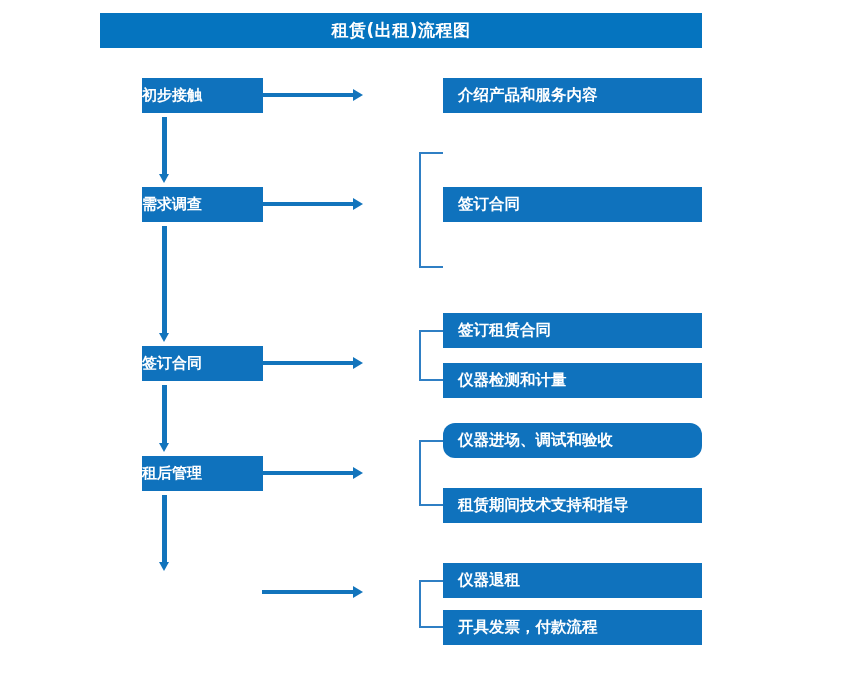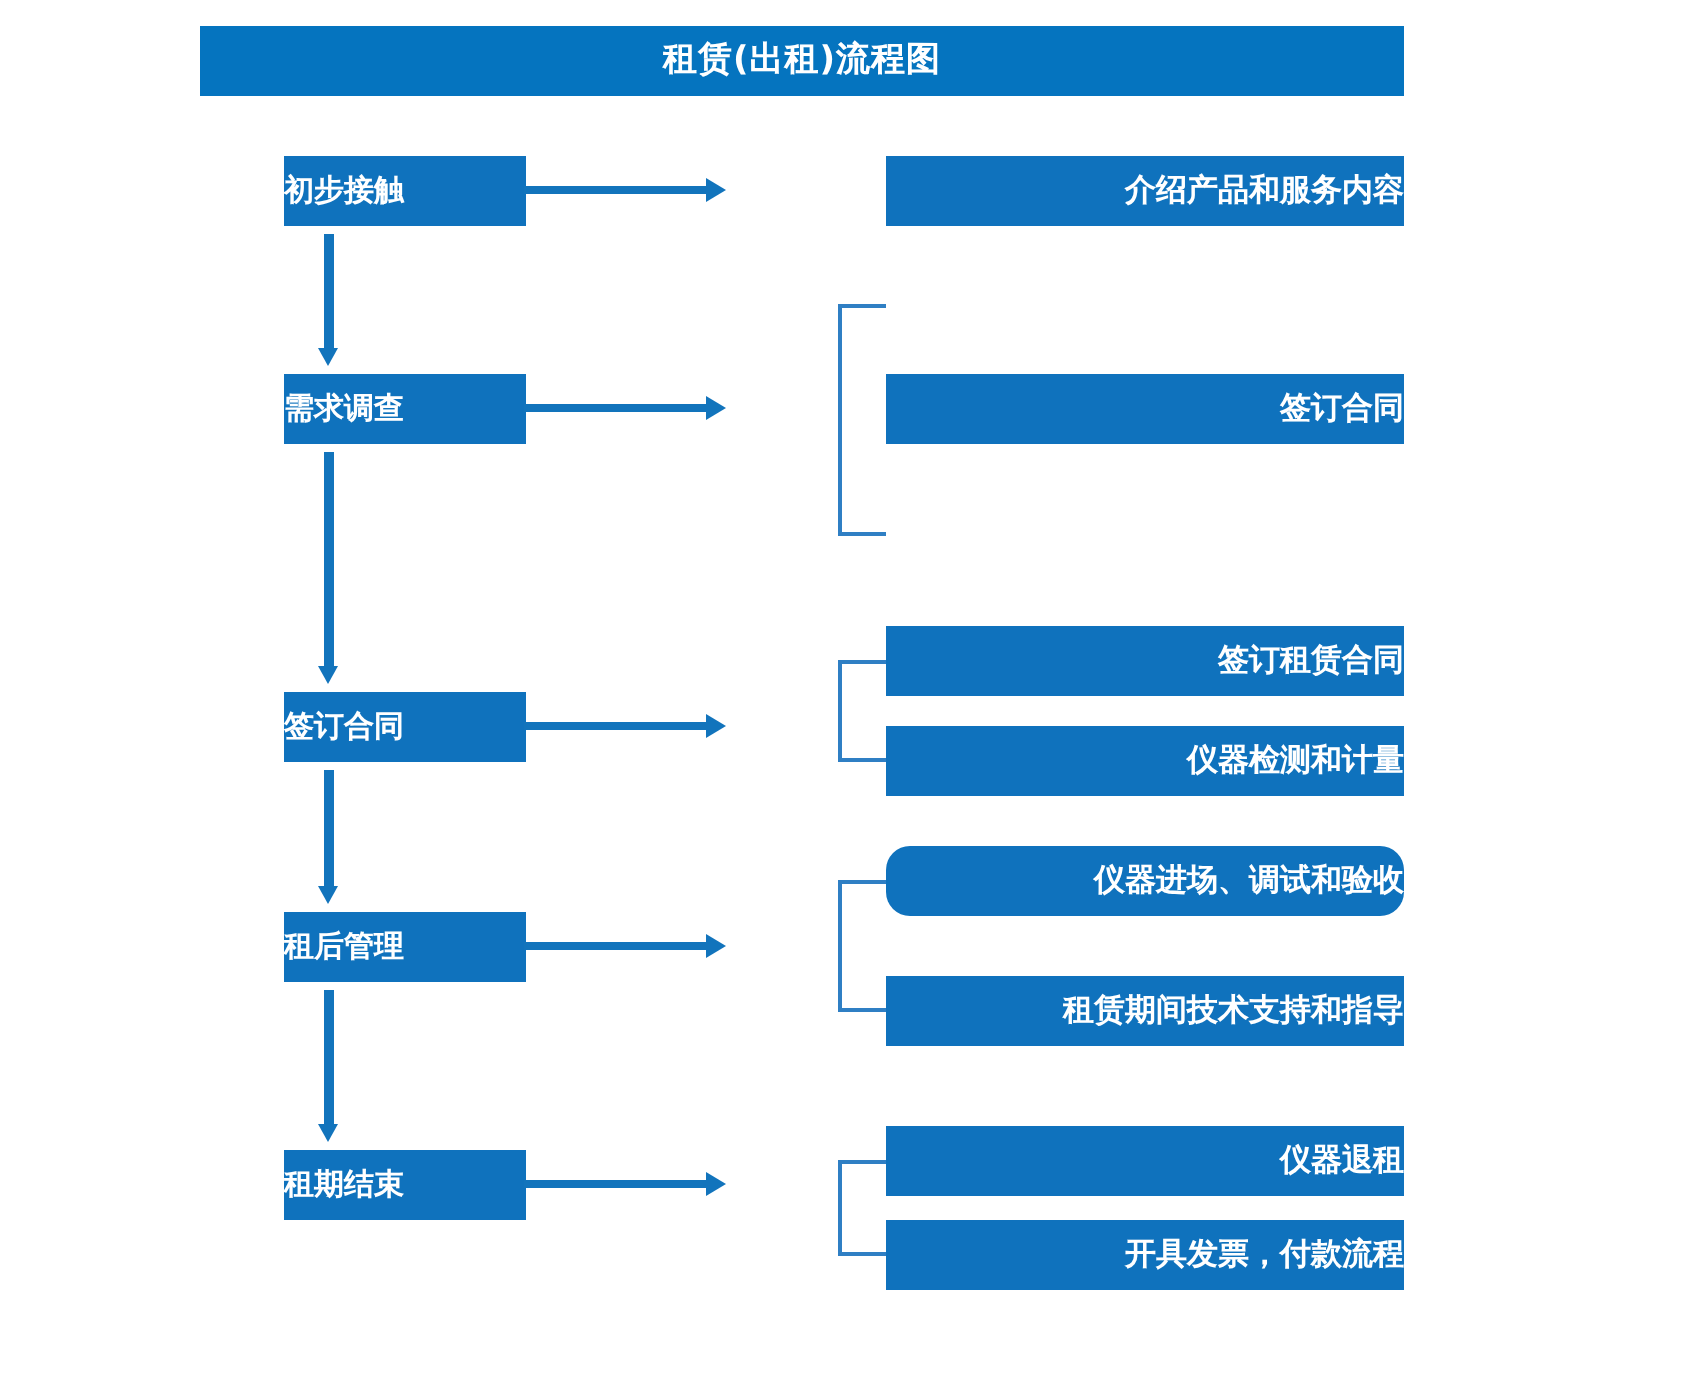--- a/index.html
+++ b/index.html
@@ -61,21 +61,21 @@
     margin-left: 42px;
   }
   .node.stage .node-label {
     font-size: 15px;
   }
   .node.detail {
     left: 443px;
     width: 259px;
     height: 35px;
     padding-left: 15px;
-    justify-content: flex-end;
+    justify-content: flex-start;
   }
   .node.detail .node-label {
     font-size: 15.5px;
   }
 
   
   .v-arrow {
     position: absolute;
     left: 159px;
     width: 10px;
@@ -148,23 +148,20 @@
   </div>
   <div class="node stage" style="top:187px;">
     <span class="node-label">需求调查</span>
   </div>
   <div class="node stage" style="top:346px;">
     <span class="node-label">签订合同</span>
   </div>
   <div class="node stage" style="top:456px;">
     <span class="node-label">租后管理</span>
   </div>
-  <div class="node stage" style="top:575px;">
-    <span class="node-label">租期结束</span>
-  </div>
 
   <div class="v-arrow" style="top:117px; height:66px;">
     <div class="shaft" style="height:57px;"></div>
     <div class="head" style="top:57px;"></div>
   </div>
   <div class="v-arrow" style="top:226px; height:116px;">
     <div class="shaft" style="height:107px;"></div>
     <div class="head" style="top:107px;"></div>
   </div>
   <div class="v-arrow" style="top:385px; height:67px;">

